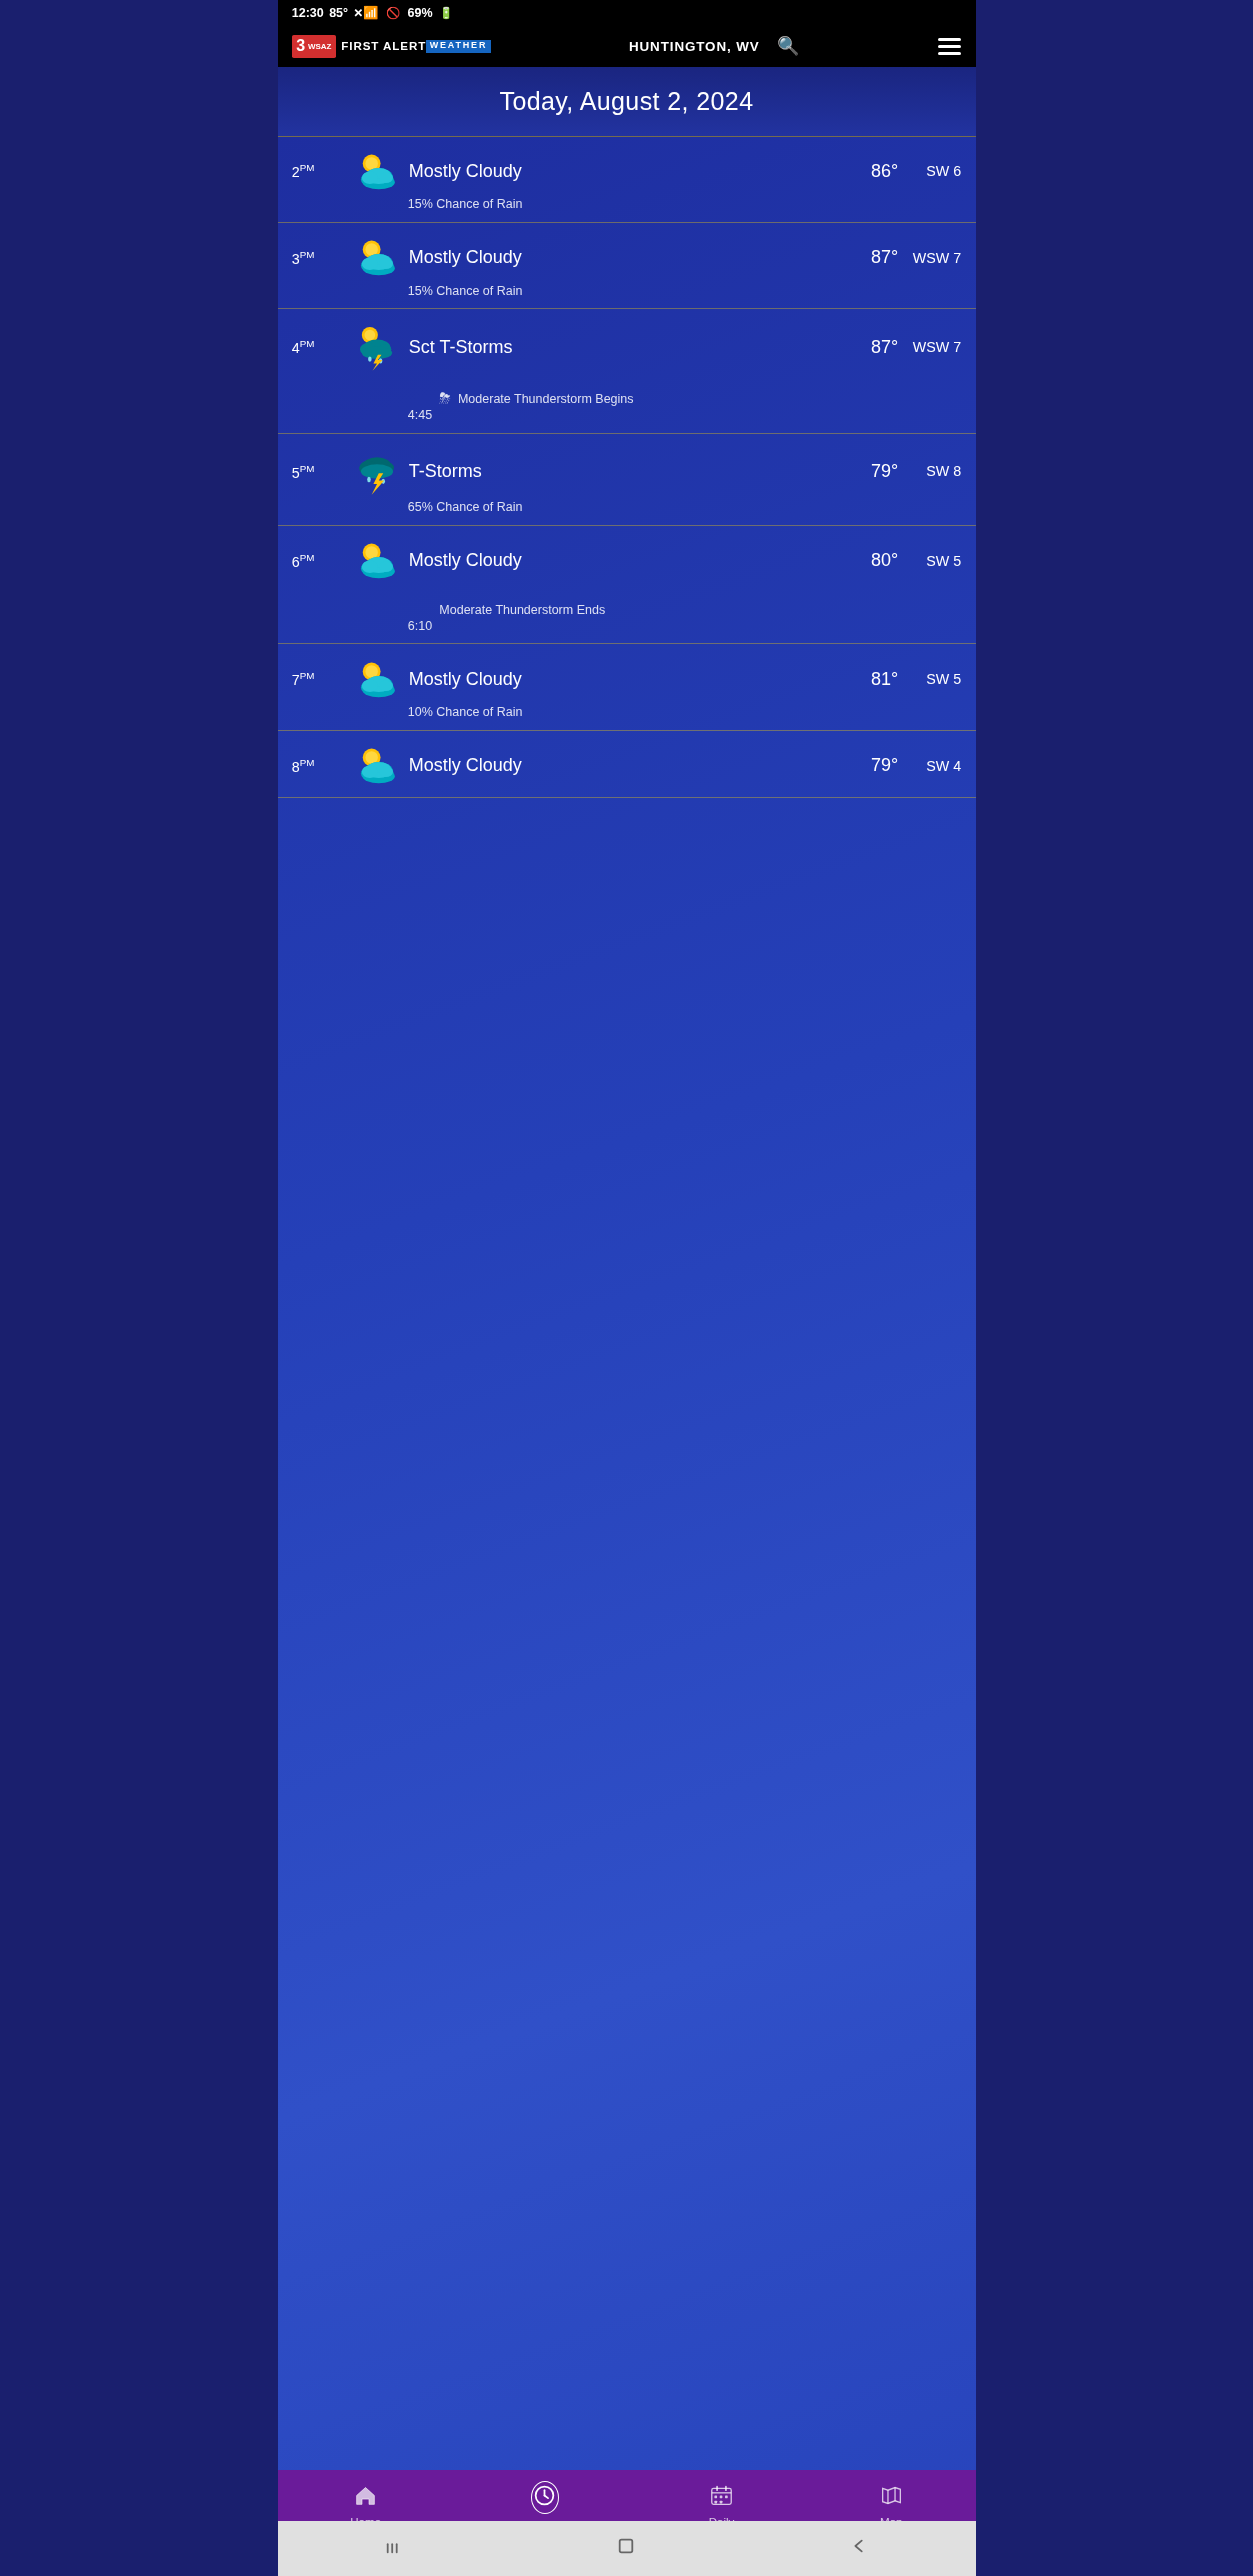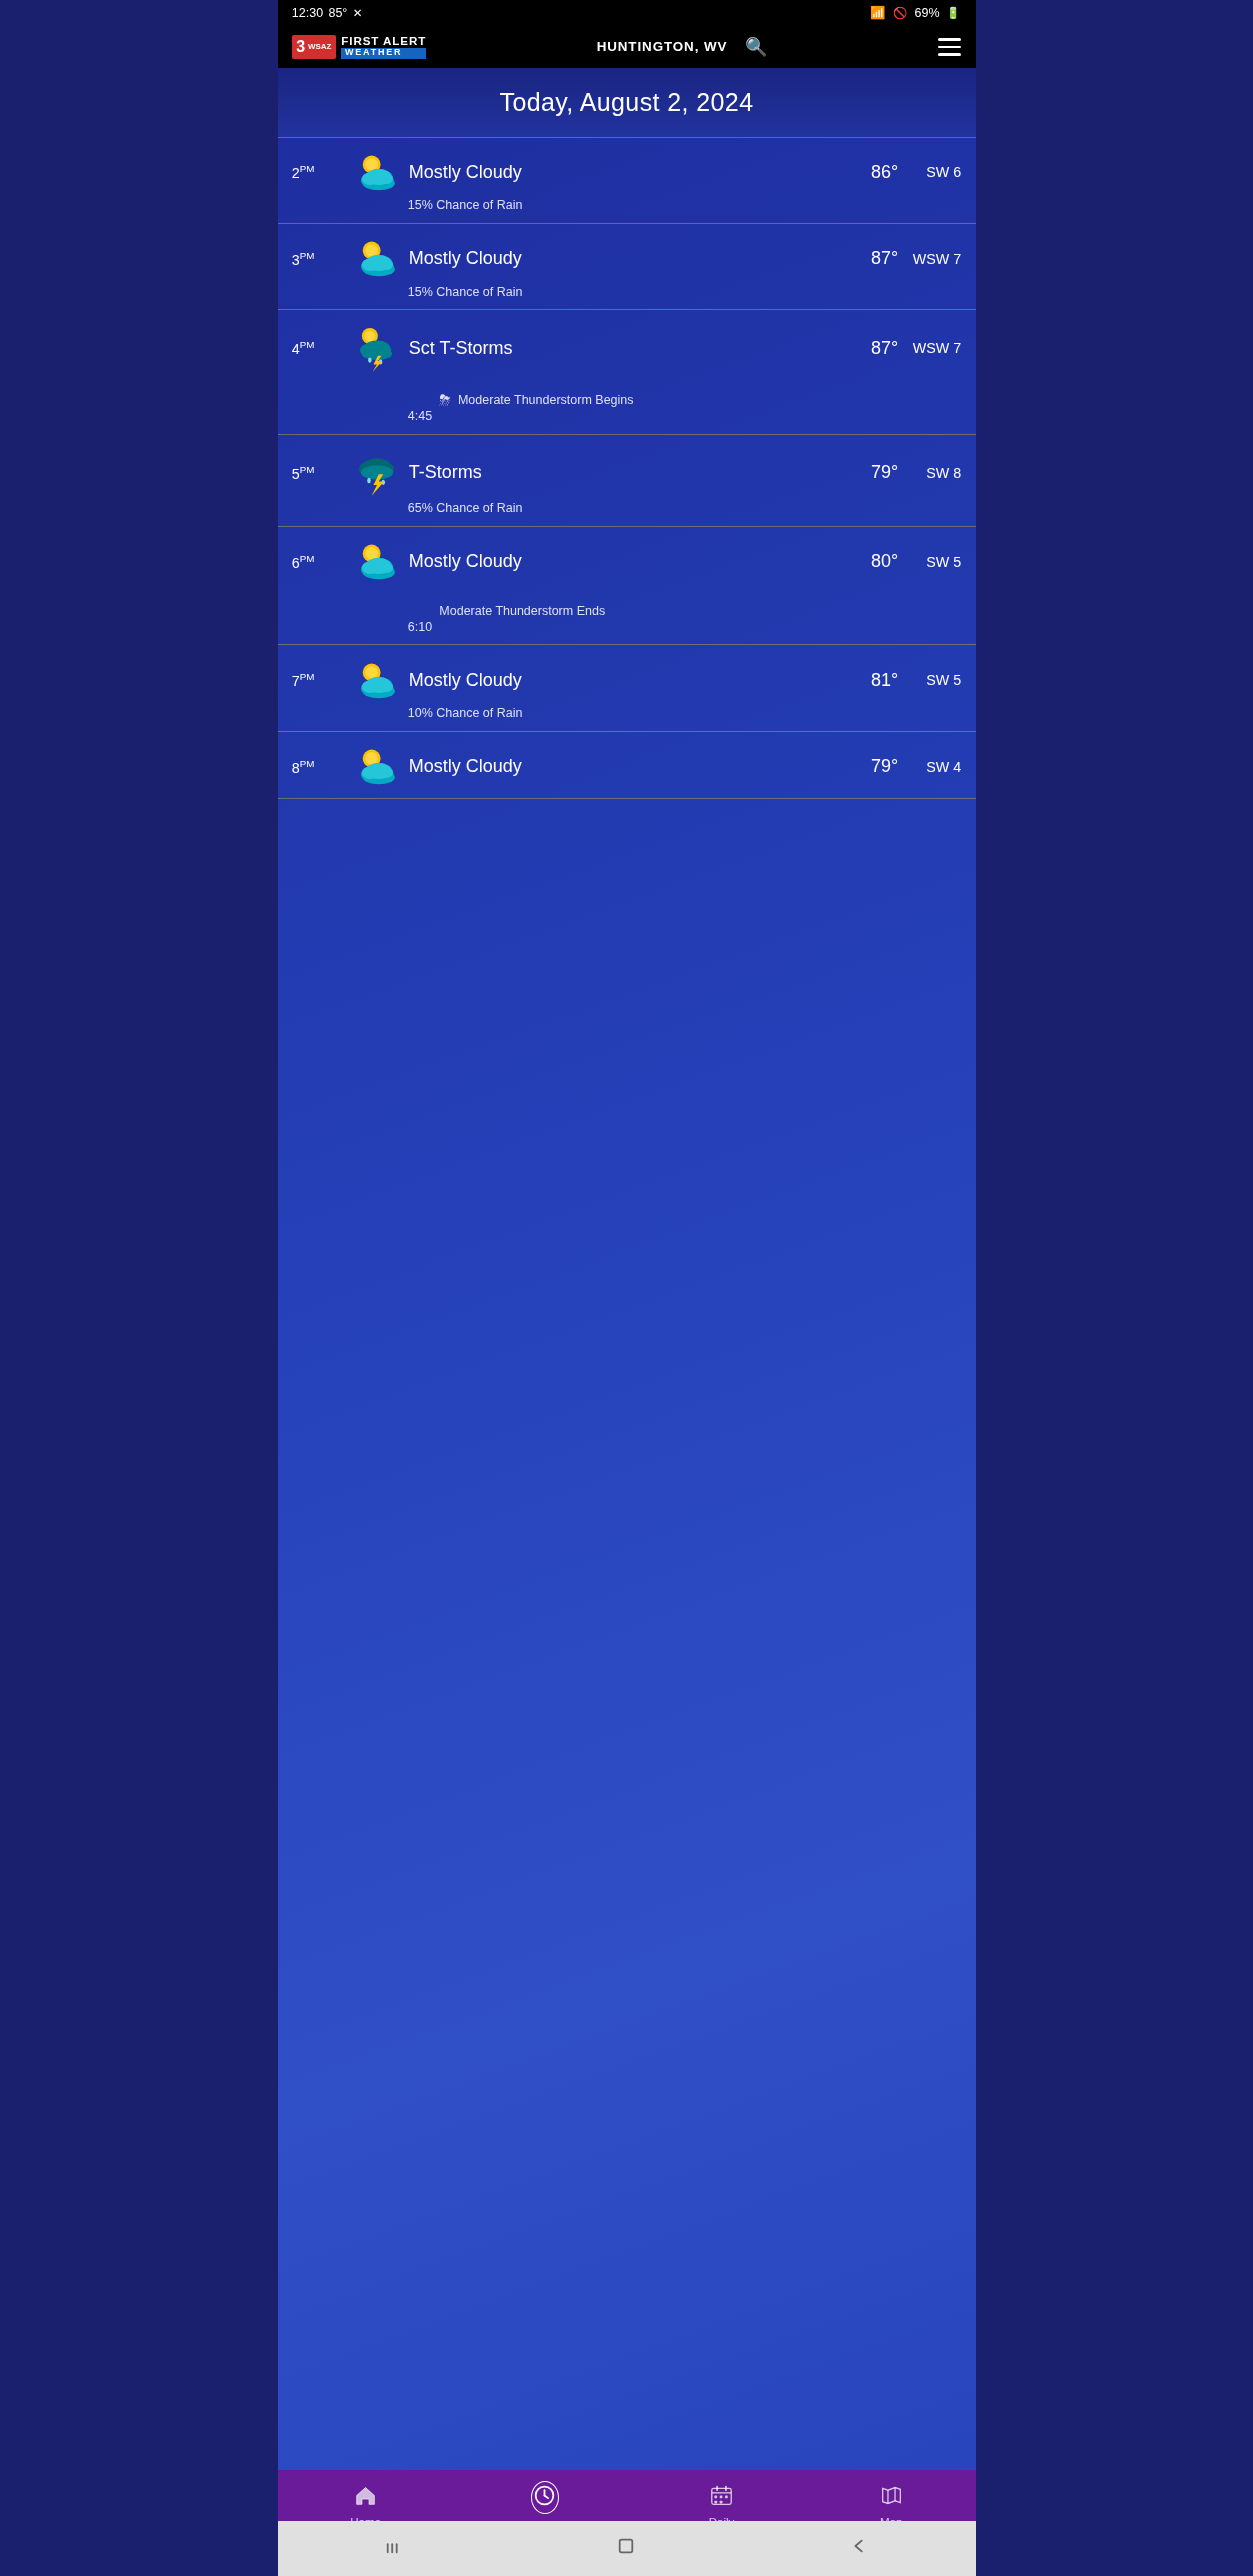--- a/index.html
+++ b/index.html
@@ -11,25 +11,24 @@
       color: white;
       max-width: 698px;
       margin: 0 auto;
       overflow-x: hidden;
     }
 
     
     .status-bar {
       background: #000;
       display: flex;
-      justify-content: space-between;
       align-items: center;
       padding: 5.4px 14.3px;
       font-size: 12.5px;
-      font-weight: 400;
+      font-weight: 700;
     }
     .status-left { display: flex; align-items: center; gap: 5.4px; }
     .status-right { display: flex; align-items: center; gap: 7.2px; }
 
     
     .header {
       background: #000;
       display: flex;
       align-items: center;
       justify-content: space-between;
@@ -47,21 +46,21 @@
       padding: 2.7px 4.5px;
       border-radius: 1.8px;
       display: flex;
       align-items: center;
       gap: 2.7px;
     }
     .logo-box .channel { font-size: 16px; font-weight: 900; }
     .logo-text {
       margin-left: 5.4px;
       display: flex;
-      flex-direction: column;
+      flex-direction: row;
       line-height: 1.1;
     }
     .logo-text .first-alert {
       font-size: 11.6px;
       font-weight: 900;
       letter-spacing: 0.9px;
       color: white;
     }
     .logo-text .weather {
       background: #1565c0;

